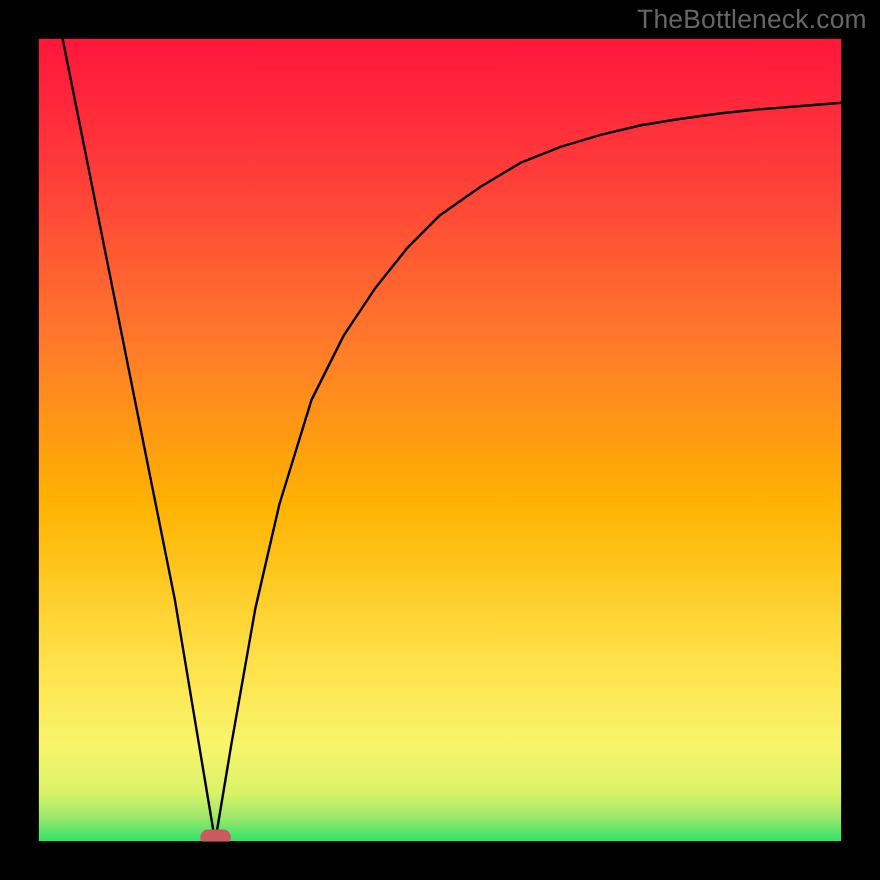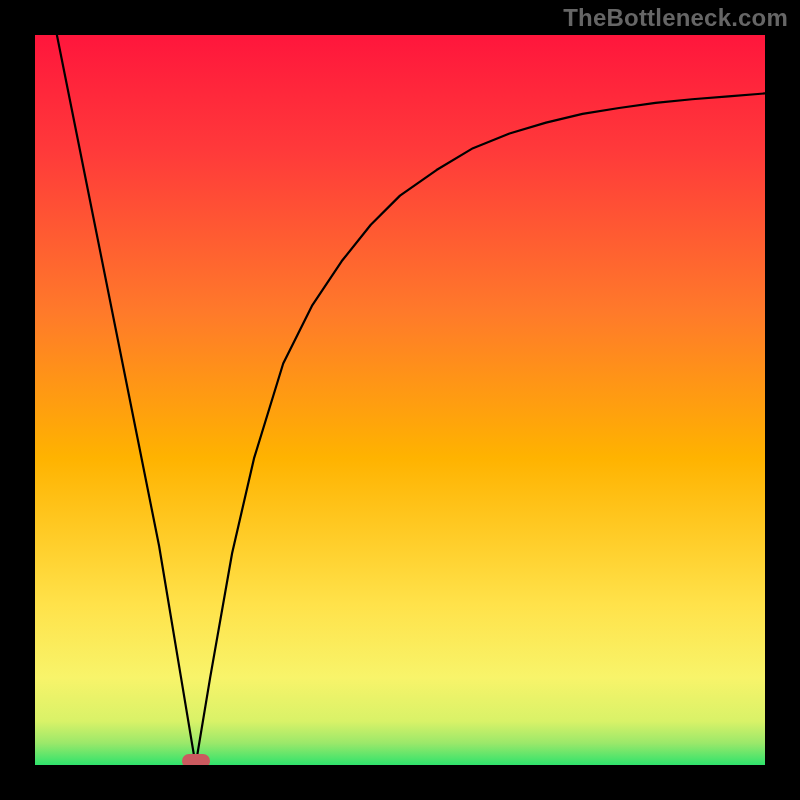--- a/index.html
+++ b/index.html
@@ -16,21 +16,21 @@
     width: 800px;
     height: 800px;
     background: #000;
   }
   .attribution {
     position: absolute;
     top: 4px;
     right: 12px;
     color: #666;
     font-size: 24px;
-    font-weight: 700;
+    font-weight: 400;
     letter-spacing: 0.2px;
   }
   .plot {
     position: absolute;
     left: 35px;
     top: 35px;
     width: 730px;
     height: 730px;
     overflow: hidden;
   }

